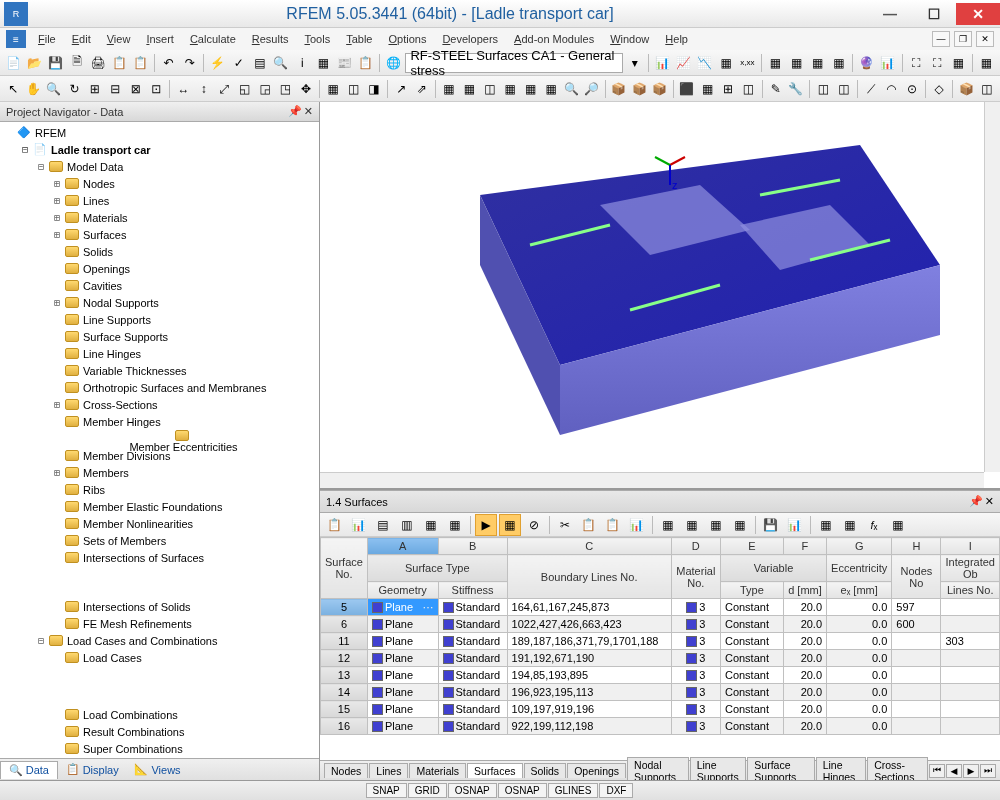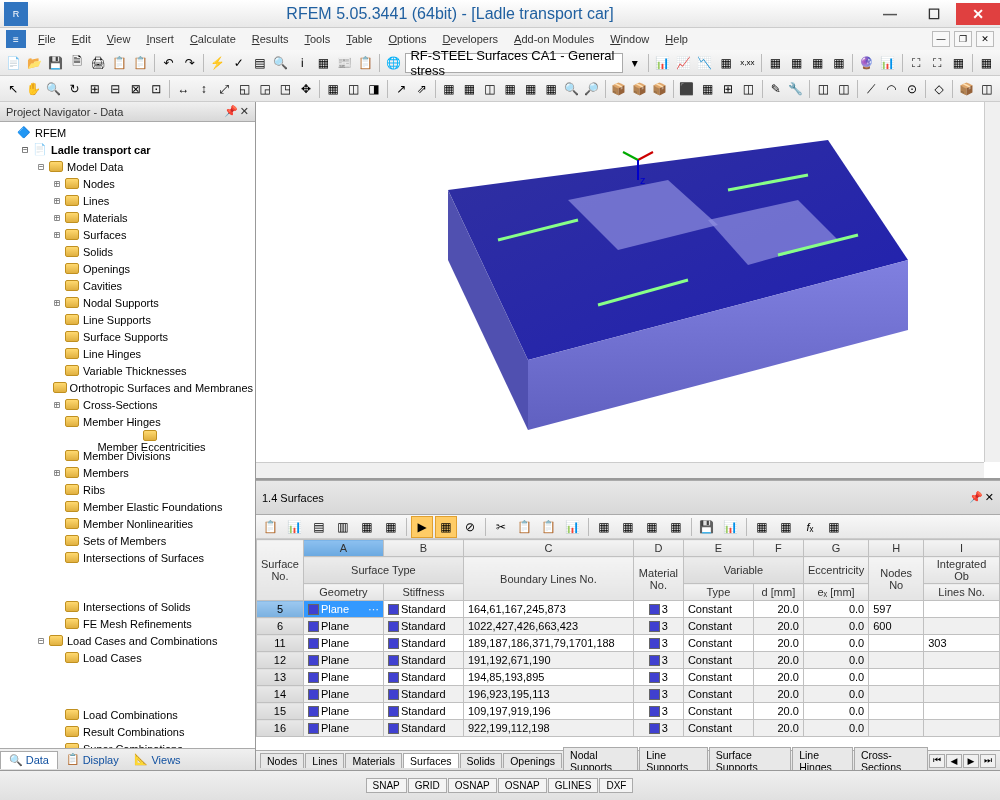--- a/index.html
+++ b/index.html
@@ -25,21 +25,21 @@
   
   .toolbar { height: 26px; background: linear-gradient(#f8f8f8, #e8e8e8); border-bottom: 1px solid #ccc; display: flex; align-items: center; padding: 0 4px; gap: 2px; overflow: hidden; }
   .tool-btn { width: 22px; height: 22px; border: 1px solid transparent; display: flex; align-items: center; justify-content: center; cursor: pointer; font-size: 12px; }
   .tool-sep { width: 1px; height: 18px; background: #bbb; margin: 0 2px; }
   .tool-combo { height: 20px; border: 1px solid #aaa; background: #fff; font-size: 13px; padding: 0 4px; min-width: 180px; display: flex; align-items: center; }
   
   
   .main { flex: 1; display: flex; overflow: hidden; }
   
   
-  .nav-panel { width: 256px; border-right: 1px solid #999; display: flex; flex-direction: column; background: #fff; }
+  .nav-panel { width: 320px; border-right: 1px solid #999; display: flex; flex-direction: column; background: #fff; }
   .nav-header { height: 20px; background: linear-gradient(#f0f0f0, #d8d8d8); border-bottom: 1px solid #aaa; font-size: 11px; padding: 2px 6px; display: flex; align-items: center; color: #333; }
   .nav-header .sp { margin-left: auto; display: flex; gap: 2px; }
   .nav-tree { flex: 1; overflow: auto; padding: 2px; }
   .tree-node { display: flex; align-items: center; height: 17px; cursor: pointer; white-space: nowrap; }
   .tree-node.bold { font-weight: bold; }
   .tree-exp { width: 14px; text-align: center; color: #666; font-size: 10px; font-family: monospace; }
   .tree-icon { width: 16px; height: 14px; margin-right: 3px; display: flex; align-items: center; justify-content: center; }
   .folder { background: linear-gradient(#ffd970, #e0b040); border: 1px solid #c09020; border-radius: 2px; width: 14px; height: 11px; }
   .tree-label { color: #000; }
   .nav-tabs { height: 22px; border-top: 1px solid #aaa; display: flex; align-items: center; background: linear-gradient(#f0f0f0, #e0e0e0); }
@@ -48,21 +48,21 @@
   
   
   .right-area { flex: 1; display: flex; flex-direction: column; }
   .viewport { flex: 1; background: #ffffff; position: relative; border-bottom: 2px solid #999; overflow: hidden; }
   .model-3d { position: absolute; left: 50%; top: 50%; transform: translate(-50%, -50%); }
   .scrollbar-v { position: absolute; right: 0; top: 0; bottom: 16px; width: 16px; background: #f0f0f0; border-left: 1px solid #ccc; }
   .scrollbar-h { position: absolute; left: 0; right: 16px; bottom: 0; height: 16px; background: #f0f0f0; border-top: 1px solid #ccc; }
   
   
   .table-panel { height: 290px; display: flex; flex-direction: column; background: #f4f4f4; border-top: 1px solid #aaa; }
-  .table-title { height: 34px; background: linear-gradient(#e8e8e8,#d8d8d8); border-bottom: 1px solid #aaa; padding: 1px 6px; font-size: 11px; display: flex; align-items: center; }
+  .table-title { height: 22px; background: linear-gradient(#e8e8e8,#d8d8d8); border-bottom: 1px solid #aaa; padding: 1px 6px; font-size: 11px; display: flex; align-items: center; }
   .table-title .sp { margin-left: auto; display: flex; gap: 2px; }
   .table-toolbar { height: 24px; background: linear-gradient(#f8f8f8,#e8e8e8); border-bottom: 1px solid #ccc; display: flex; align-items: center; padding: 0 4px; gap: 2px; overflow: hidden; }
   .table-toolbar .tool-btn.hl { background: #ffcc66; border-color: #e0a030; }
   .table-wrap { flex: 1; overflow: auto; background: #fff; }
   table { border-collapse: collapse; width: 100%; font-size: 11px; }
   th, td { border: 1px solid #c0c0c0; padding: 1px 4px; height: 17px; }
   th { background: linear-gradient(#f4f4f4, #e4e4e4); font-weight: normal; color: #333; text-align: center; }
   th.group { background: linear-gradient(#ececec, #dcdcdc); }
   td { background: #fff; }
   td.rowhdr { background: linear-gradient(#9cc8f0, #7ab0e0); text-align: center; color: #000; }
@@ -73,21 +73,21 @@
   td.center { text-align: center; }
   .colbox { display: inline-block; width: 11px; height: 11px; background: #4040d0; border: 1px solid #666; vertical-align: middle; margin-right: 2px; }
   
   .table-tabs { height: 20px; border-top: 1px solid #aaa; display: flex; align-items: center; background: linear-gradient(#f0f0f0, #e0e0e0); padding: 0 4px; gap: 0; }
   .table-tab { padding: 1px 6px; border: 1px solid #aaa; border-bottom: none; background: #e8e8e8; cursor: pointer; font-size: 10.5px; margin-right: 1px; }
   .table-tab.active { background: #fff; font-weight: normal; }
   .table-tabs-nav { margin-left: auto; display: flex; gap: 1px; }
   .ttnav { width: 16px; height: 14px; border: 1px solid #aaa; background: #f0f0f0; font-size: 9px; display: flex; align-items: center; justify-content: center; cursor: pointer; }
   
   
-  .statusbar { height: 30px; background: linear-gradient(#f0f0f0, #e0e0e0); border-top: 1px solid #999; display: flex; align-items: center; justify-content: center; gap: 0; }
+  .statusbar { height: 20px; background: linear-gradient(#f0f0f0, #e0e0e0); border-top: 1px solid #999; display: flex; align-items: center; justify-content: center; gap: 0; }
   .status-btn { padding: 1px 6px; border: 1px solid #aaa; background: #f4f4f4; font-size: 10px; cursor: pointer; margin-right: 1px; }
 </style>
 </head>
 <body>
 
 <div class="titlebar">
   <div class="titlebar-icon">R</div>
   <div class="titlebar-title">RFEM 5.05.3441 (64bit) - [Ladle transport car]</div>
   <div class="titlebar-btns">
     <div class="titlebar-btn">—</div>

